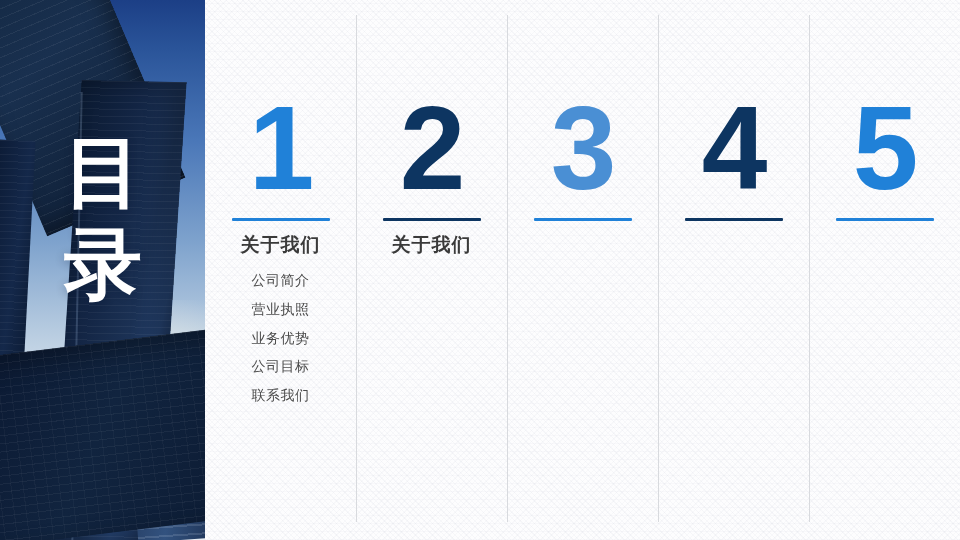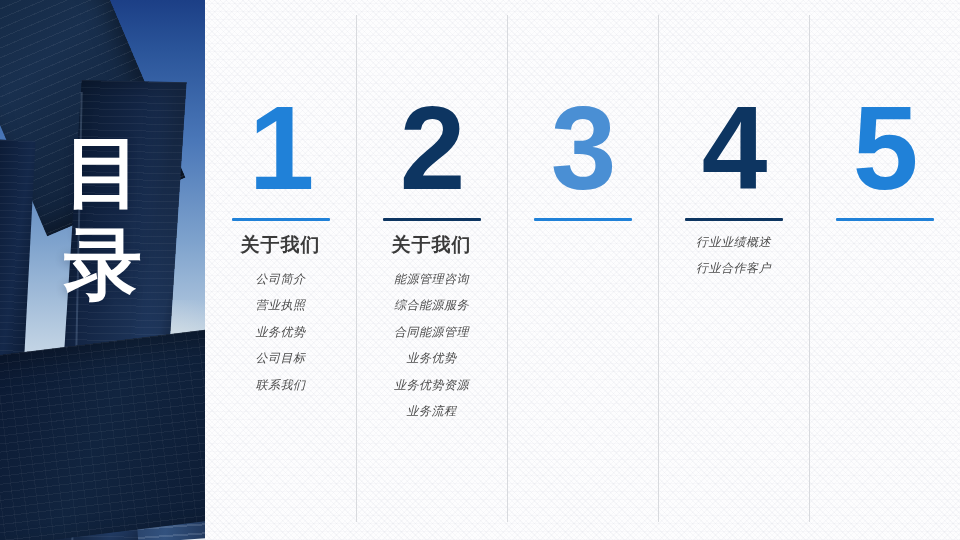--- a/index.html
+++ b/index.html
@@ -241,26 +241,25 @@
     letter-spacing: 1px;
   }
   .col-items {
     margin-top: 14px;
     display: flex;
     flex-direction: column;
     align-items: center;
     gap: 12px;
   }
   .col-item {
-    font-size: 12px;
+    font-size: 14px;
     color: #4b4b4b;
     letter-spacing: .5px;
     line-height: 1.2;
     white-space: nowrap;
-    font-style: italic;
   }
 </style>
 </head>
 <body>
 
 <div class="slide">
 
   <div class="texture"></div>
 
   <div class="photo-panel">
@@ -303,42 +302,30 @@
         <div class="col-item">业务优势</div>
         <div class="col-item">公司目标</div>
         <div class="col-item">联系我们</div>
       </div>
     </div>
 
     <div class="col">
       <div class="col-number" style="color: rgb(13, 53, 97);">2</div>
       <div class="col-rule" style="background: rgb(13, 53, 97);"></div>
       <div class="col-title">关于我们</div>
-      <div class="col-items">
-        <div class="col-item">能源管理咨询</div>
-        <div class="col-item">综合能源服务</div>
-        <div class="col-item">合同能源管理</div>
-        <div class="col-item">业务优势</div>
-        <div class="col-item">业务优势资源</div>
-        <div class="col-item">业务流程</div>
-      </div>
     </div>
 
     <div class="col">
       <div class="col-number" style="color: rgb(74, 143, 212);">3</div>
       <div class="col-rule" style="background: rgb(32, 129, 216);"></div>
     </div>
 
     <div class="col">
       <div class="col-number" style="color: rgb(13, 53, 97);">4</div>
       <div class="col-rule" style="background: rgb(13, 53, 97);"></div>
-      <div class="col-items">
-        <div class="col-item">行业业绩概述</div>
-        <div class="col-item">行业合作客户</div>
-      </div>
     </div>
 
     <div class="col">
       <div class="col-number" style="color: rgb(32, 129, 216);">5</div>
       <div class="col-rule" style="background: rgb(32, 129, 216);"></div>
       <div class="col-items"></div>
     </div>
 
   </div>
 </div>

